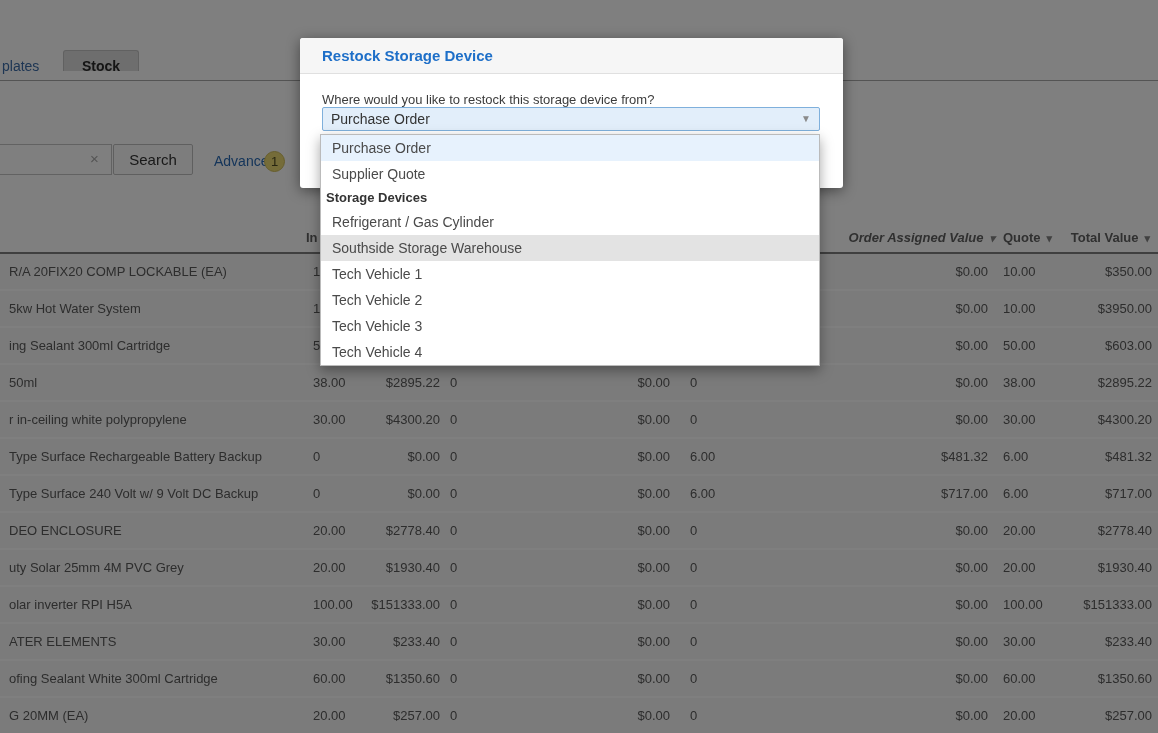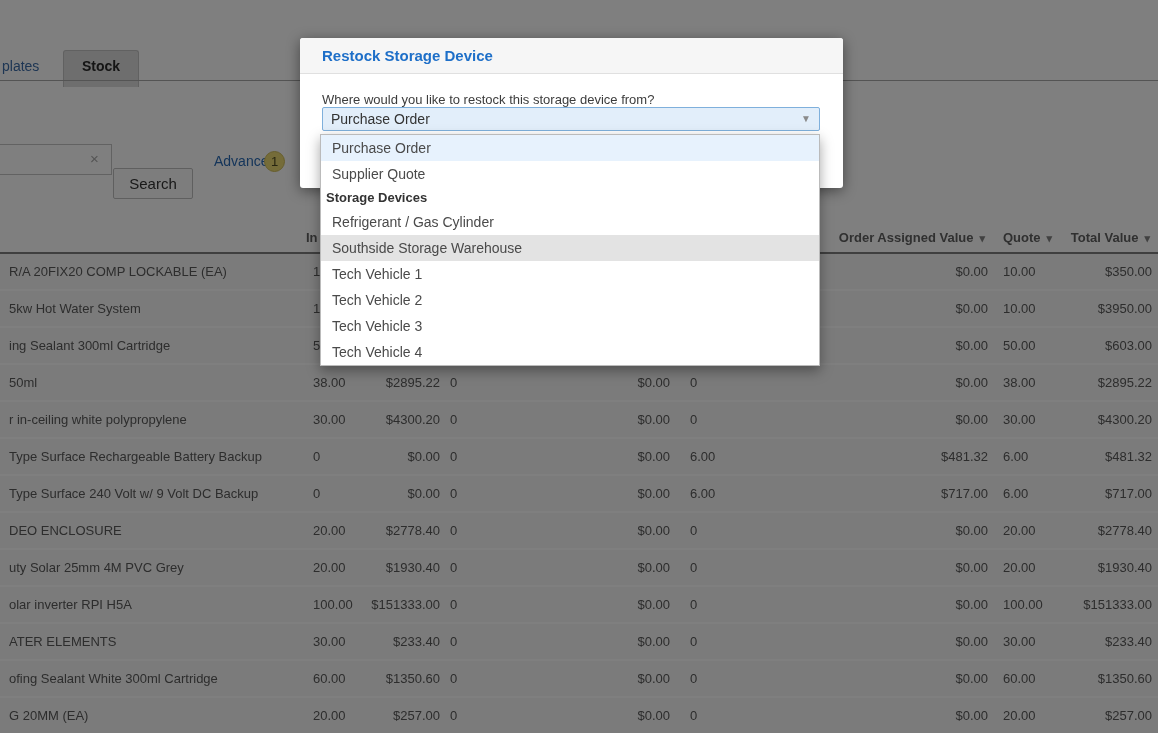--- a/index.html
+++ b/index.html
@@ -3,43 +3,43 @@
 <meta charset="utf-8">
 <style>
   * { box-sizing: border-box; margin: 0; padding: 0; }
   html,body { background:#fff; }
   body { font-family: "Liberation Sans", sans-serif; }
   .screen { position:relative; width:1158px; height:733px; overflow:hidden; background:#fff; }
 
   
   .tabs-line { position:absolute; left:0; top:80px; width:1158px; height:1px; background:#a8a8a8; }
   .tab-partial { position:absolute; left:2px; top:58px; font-size:14px; color:#3c6ca8; cursor:pointer; }
-  .tab-active { position:absolute; left:63px; top:50px; width:76px; height:37px; background:#dcdcdc;
+  .tab-active { position:absolute; left:63px; top:50px; width:76px; height:21px; background:#dcdcdc;
     border:1px solid #c2c2c2; border-bottom:none; border-radius:3px 3px 0 0;
     font-size:14px; font-weight:bold; color:#2b2b2b; text-align:center; line-height:30px; }
 
   .search-input { position:absolute; left:-62px; top:144px; width:174px; height:31px;
     border:1px solid #c4c4c4; background:#fff; padding:0 22px 0 8px; font-size:14px; color:#333;
     font-family:"Liberation Sans",sans-serif; }
   .clear-icon { position:absolute; left:90px; top:151px; font-size:15px; color:#a9a9a9; cursor:pointer; line-height:16px; }
   .search-btn { position:absolute; left:113px; top:144px; width:80px; height:31px;
     background:#fbfbfb; border:1px solid #bfbfbf; border-radius:2px;
-    font-size:15px; color:#333; text-align:center; line-height:29px; cursor:pointer;margin-top:24px; }
+    font-size:15px; color:#333; text-align:center; line-height:29px; cursor:pointer; }
   .advanced { position:absolute; left:214px; top:153px; font-size:14px; color:#2a6bb5; cursor:pointer; }
   .adv-badge { position:absolute; left:264px; top:151px; width:21px; height:21px; border-radius:50%;
     background:#ead973; border:1px solid #cdbb58; color:#4f4a20; font-size:13px;
     text-align:center; line-height:19px; }
 
   
   .table { position:absolute; left:0; top:222px; width:1158px; }
   .thead { position:relative; height:32px; border-bottom:2px solid #7f7f7f;
     font-size:13px; font-weight:bold; color:#616161; }
   .th { position:absolute; top:8px; white-space:nowrap; cursor:pointer; }
   .th-instock { left:306px; }
-  .th-oav { right:173px; }
+  .th-oav { right:163px;font-style:italic; }
   .th-total { left:1003px; }
   .th-tv { right:8px; }
   .sort { font-size:11px; color:#828282; margin-left:6px; }
 
   .trow { display:flex; height:37px; background:#f6f6f6; border-bottom:2px solid #fff; cursor:pointer; }
   .cell { line-height:35px; font-size:13px; color:#5a5a5a; white-space:nowrap; overflow:hidden; }
   .c-name    { width:306px; padding-left:9px; }
   .c-instock { width:54px;  padding-left:7px; }
   .c-value   { width:80px;  text-align:right; }
   .c-p       { width:60px;  padding-left:10px; }

